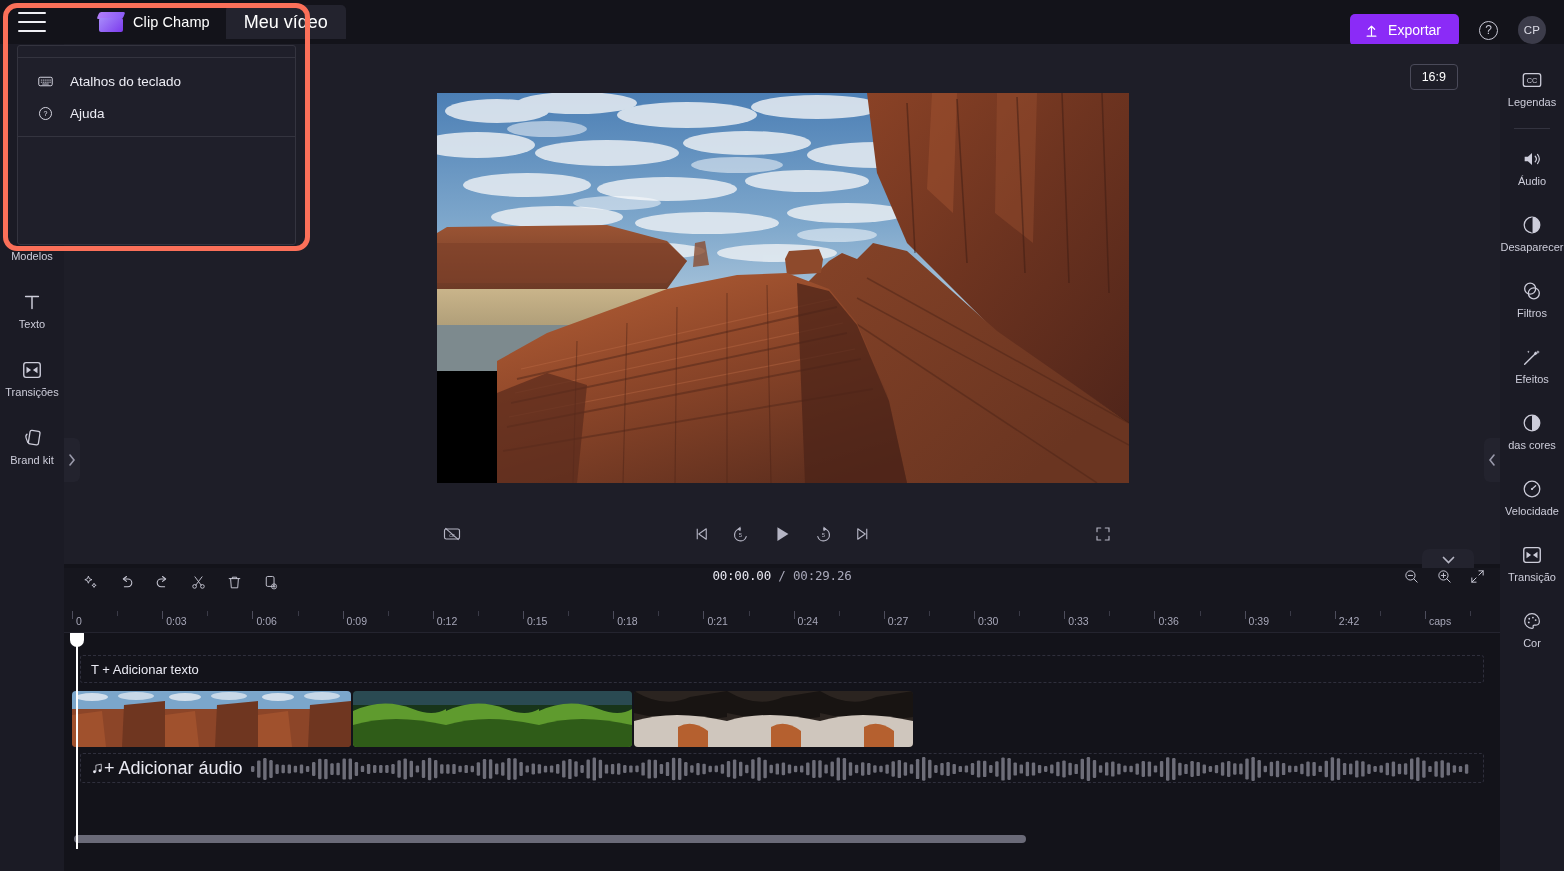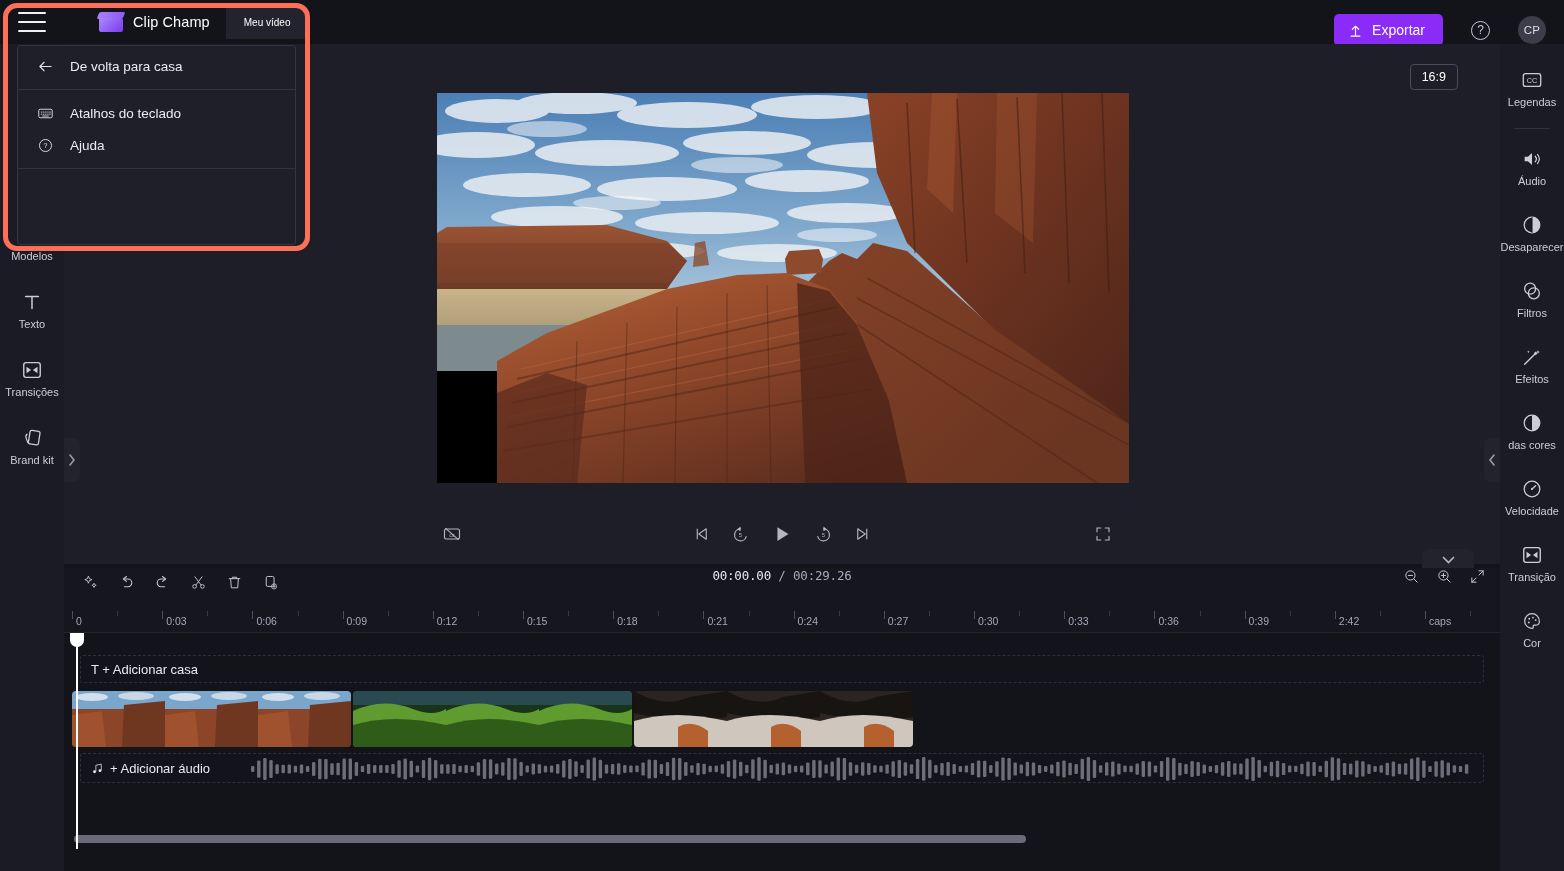--- a/index.html
+++ b/index.html
@@ -35,24 +35,24 @@
   }
   .brand-logo .body {
     position:absolute; left:1px; top:6px; width: 24px; height: 14px;
     background: linear-gradient(135deg,#a78bfa,#7c3aed); border-radius: 2px;
   }
   .brand-name { font-size: 14.5px; color: #ffffff; letter-spacing:.1px; }
   .doc-tab {
     margin-left: 16px; height: 34px; padding: 0 18px;
     display: flex; align-items: center; justify-content:center;
     background: #23232e; border-radius: 5px 5px 0 0;
-    font-size: 10px; color: #ffffff;
+    font-size: 18px; color: #ffffff;
   }
   .topbar-right {
-    margin-left: auto; display: flex; align-items: center; gap: 28px; padding-right: 18px; margin-top: 16px;
+    margin-left: auto; display: flex; align-items: center; gap: 20px; padding-right: 18px; margin-top: 16px;
   }
   .export-btn {
     height: 32px; padding: 0 18px 0 14px;
     background: #8b2bf7; border-radius: 5px;
     display: flex; align-items: center; gap: 9px;
     font-size: 14px; color: #ffffff; border: none; cursor: pointer;
     font-family: "Liberation Sans", sans-serif;
   }
   .icon-circle-q {
     width: 19px; height: 19px; border: 1.4px solid #c9c9d6; border-radius: 50%;
@@ -174,22 +174,22 @@
   }
   .track-video {
     position: absolute; left: 8px; top: 58px; height: 56px;
     display: flex; gap: 2px;
   }
   .clip { height: 56px; overflow: hidden; display: flex; border-radius: 4px; }
   .clip .frame { width: 93px; height: 56px; }
   .track-audio {
     position: absolute; left: 16px; top: 120px; width: 1404px; height: 30px;
     border: 1px dashed #2f2f3c; border-radius: 3px;
-    display: flex; align-items: center; padding-left: 10px; gap: 6px;
-    font-size: 13px; color: #e9e9f2; overflow: hidden;
+    display: flex; align-items: center; padding-left: 10px; 
+    font-size: 18px; color: #e9e9f2; overflow: hidden;
   }
   .wave { position: absolute; left: 170px; top: 3px; height: 24px; opacity:.55; }
 
   .playhead {
     position: absolute; left: 12px; top: 0; width: 2px; height: 280px;
     background: #ffffff; z-index: 20;
   }
   .playhead .knob {
     position: absolute; left: -6px; top: -2px; width: 14px; height: 16px;
     background: #ffffff; border-radius: 3px 3px 7px 7px;
@@ -699,21 +699,21 @@
           <div class="bar"></div>
           <div class="tlabel">caps</div>
         </div>
         <div class="tick minor" style="left: 1406.1px;">
           <div class="bar"></div>
         </div>
       </div>
 
     <div class="tracks">
       <div class="track-text">
-        <span>T + Adicionar casa</span>
+        <span>T + Adicionar texto</span>
       </div>
 
       <div class="track-video">
         <div class="clip">
           <svg class="frame" viewBox="0 0 93 56" preserveAspectRatio="none">
             <rect width="93" height="20" fill="#7ba6cb"></rect>
               <rect y="18" width="93" height="38" fill="#8c4528"></rect>
             <path d="M0 24 L30 20 L34 56 L0 56Z" fill="#a0512d"></path>
               <path d="M52 14 L93 10 L93 56 L50 56Z" fill="#6f3620"></path>
             <ellipse cx="20" cy="6" rx="16" ry="4" fill="#e8eef4" opacity=".8"></ellipse>
@@ -993,28 +993,20 @@
           <div class="knob"></div>
         </div>
 
       <div class="hscroll">
           <div class="thumb"></div>
         </div>
     </div>
   </div>
 
   <div class="menu" id="menu">
-      <div class="menu-item">
-        <span class="mico">
-          <svg width="17" height="17" viewBox="0 0 24 24">
-            <path d="M20 12H4M10 6l-6 6 6 6" stroke="#e3e3ee" stroke-width="1.5" fill="none" stroke-linecap="round" stroke-linejoin="round"></path>
-          </svg>
-        </span>
-        <span>De volta para casa</span>
-      </div>
       <div class="menu-sep"></div>
       <div class="menu-item">
         <span class="mico">
           <svg width="17" height="17" viewBox="0 0 24 24">
             <rect x="2.5" y="6" width="19" height="12" rx="2" stroke="#e3e3ee" stroke-width="1.3" fill="none"></rect>
             <path d="M6 10h1M9 10h1M12 10h1M15 10h1M18 10h1M6 13h1M9 13h1M12 13h1M15 13h1M18 13h1M8 15.6h8" stroke="#e3e3ee" stroke-width="1.2" stroke-linecap="round"></path>
           </svg>
         </span>
         <span>Atalhos do teclado</span>
       </div>

